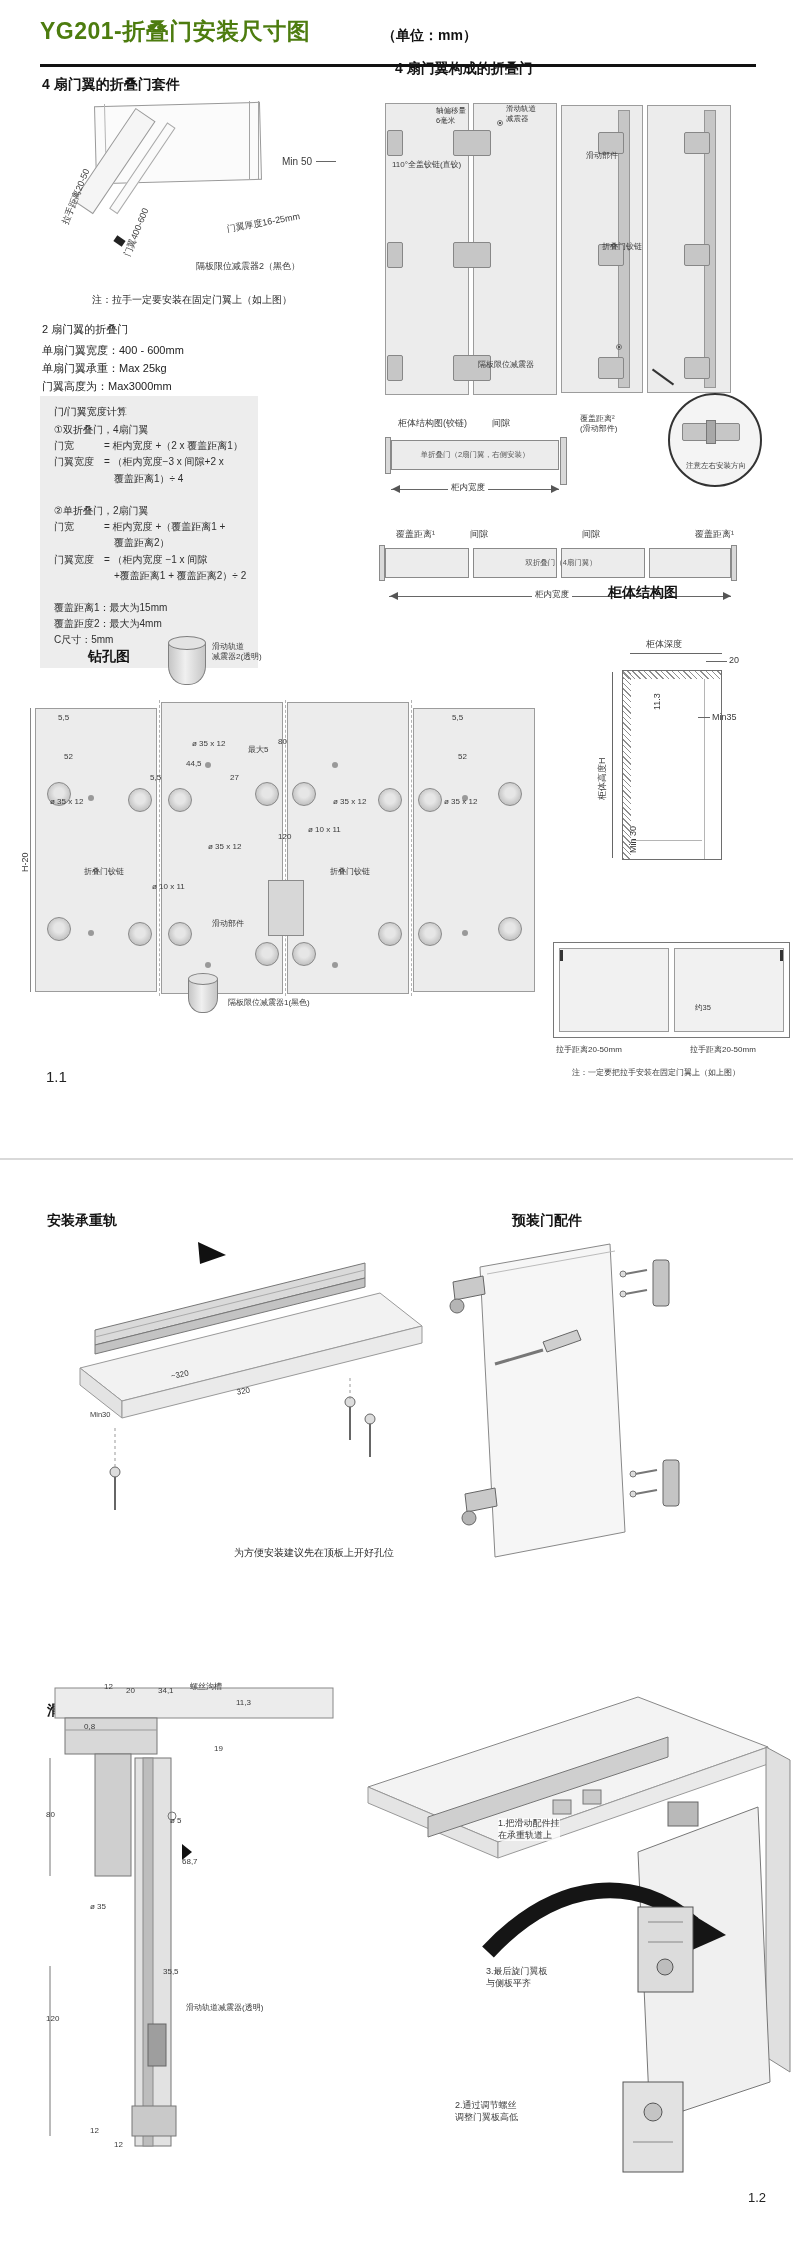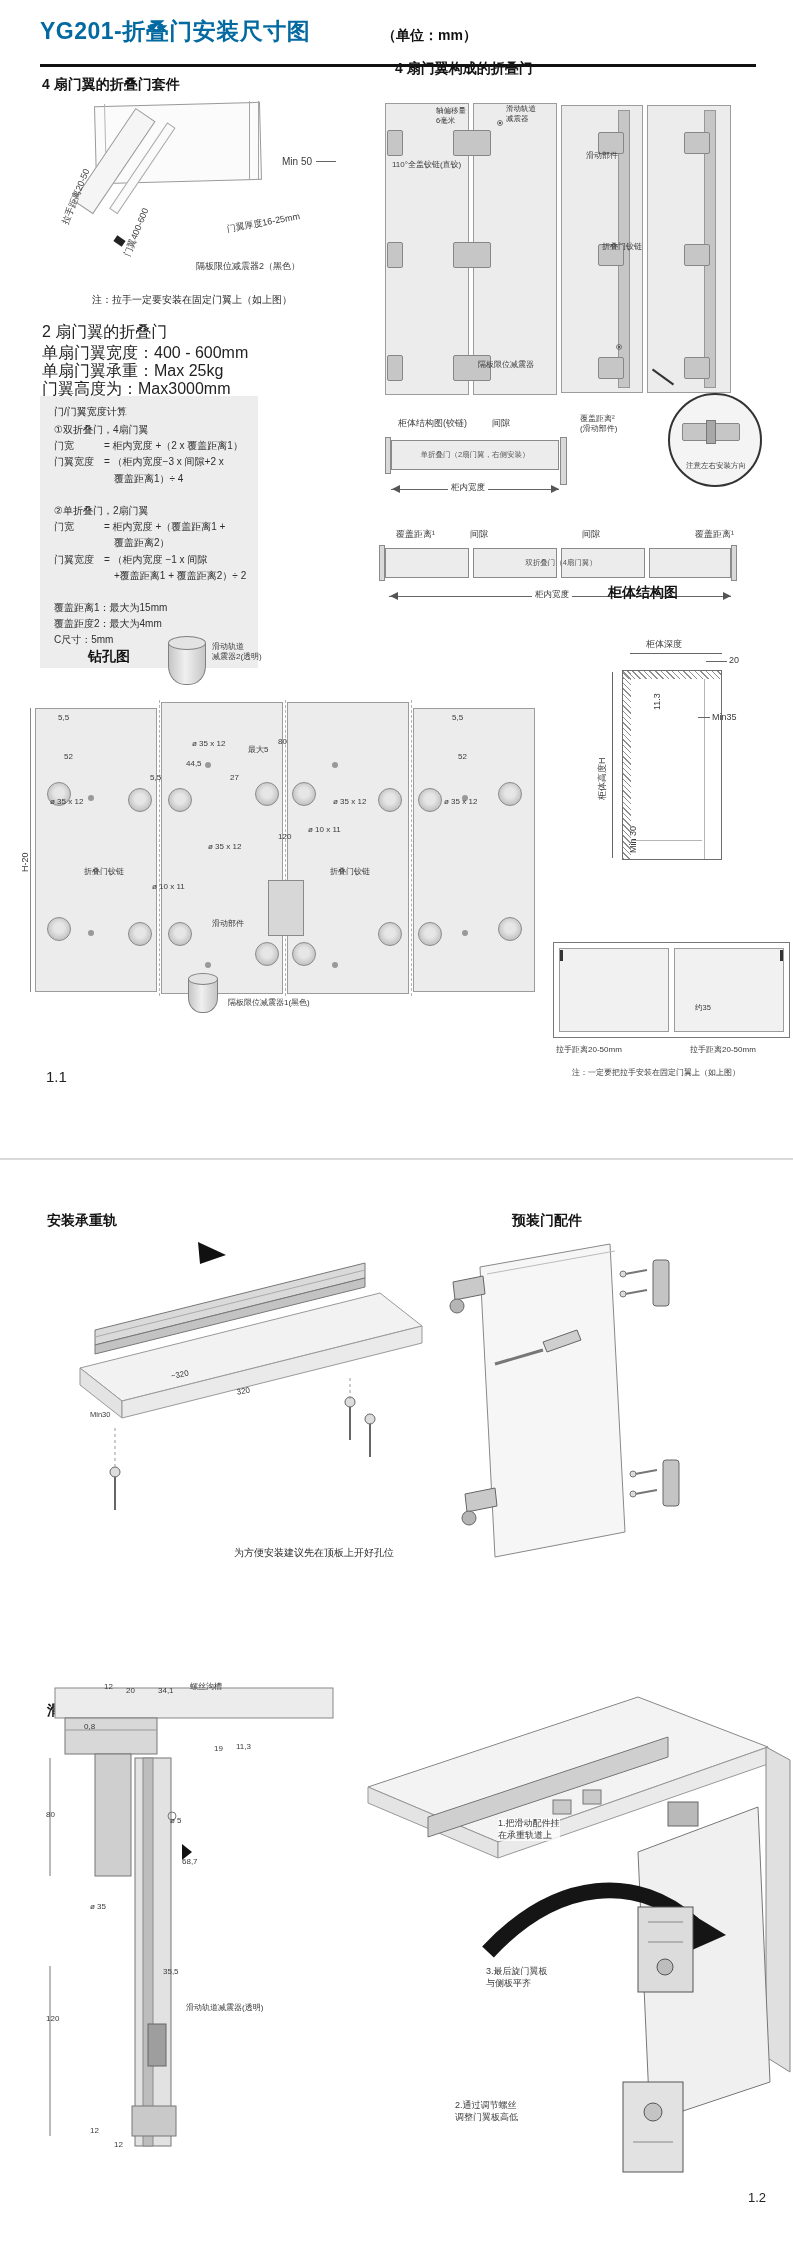--- a/index.html
+++ b/index.html
@@ -1,21 +1,21 @@
 <!DOCTYPE html>
 <html><head>
 <meta charset="utf-8">
 <style>
   *{box-sizing:border-box}
   html,body{margin:0;padding:0}
   body{width:793px;height:2244px;position:relative;background:#fff;
        font-family:"Liberation Sans","DejaVu Sans",sans-serif;color:#222;overflow:hidden}
   .abs{position:absolute}
   .lbl{position:absolute;font-size:8px;line-height:1.3;color:#3a3a3a;white-space:pre-line}
-  .s9{font-size:9px}.s10{font-size:10px}.s12{font-size:16px}.s7{font-size:7.5px}
+  .s9{font-size:9px}.s10{font-size:10px}.s12{font-size:11px}.s7{font-size:7.5px}
   .ctr{text-align:center}.rgt{}
   .head{position:absolute;font-size:14px;font-weight:bold;color:#141414;white-space:nowrap}
   .panel{position:absolute;background:#ececec;border:1px solid #9c9c9c}
   .panel2{position:absolute;background:#f1f1f1;border:1px solid #9c9c9c}
   .hg{position:absolute;background:#c6c6c6;border:1px solid #878787;border-radius:2px}
   .cup{position:absolute;width:24px;height:24px;border-radius:50%;
        background:radial-gradient(circle at 50% 45%,#e6e6e6 30%,#c0c0c0 75%);border:1px solid #8a8a8a}
   .dot{position:absolute;width:6px;height:6px;border-radius:50%;background:#999}
   .line-h{position:absolute;height:1px;background:#666}
   .line-v{position:absolute;width:1px;background:#666}
@@ -29,21 +29,21 @@
   .cyl-body{position:absolute;border:1px solid #808080;border-top:none;border-radius:0 0 45% 45%;
             background:linear-gradient(90deg,#c6c6c6,#f0f0f0 45%,#c6c6c6)}
   .arl{position:absolute;width:0;height:0;border:4px solid transparent;border-left:none;border-right:8px solid #555}
   .arr{position:absolute;width:0;height:0;border:4px solid transparent;border-right:none;border-left:8px solid #555}
   .dimtxt{position:absolute;background:#fff;padding:0 3px;font-size:8.5px;color:#333}
   .note{position:absolute;font-size:10px;color:#2c2c2c;white-space:nowrap}
 </style>
 </head>
 <body>
 
-<div class="abs" style="left:40px;top:16px;font-size:23px;font-weight:bold;color:#0369a1;letter-spacing:.5px">YG201-折叠门安装尺寸图</div>
+<div class="abs" style="left:40px;top:16px;font-size:23px;font-weight:bold;color:#4d7c0f;letter-spacing:.5px">YG201-折叠门安装尺寸图</div>
 <div class="abs" style="left:382px;top:27px;font-size:14px;font-weight:bold;color:#111">（单位：mm）</div>
 <div class="abs" style="left:40px;top:64px;width:716px;height:3px;background:#111"></div>
 
 <div class="head" style="left:42px;top:76px">4 扇门翼的折叠门套件</div>
 
 <div class="abs" style="left:95px;top:104px;width:166px;height:78px;border:1px solid #9a9a9a;background:#fbfbfb;transform:rotate(-1.5deg)"></div>
 <div class="abs" style="left:105px;top:104px;width:1px;height:78px;background:#b5b5b5;transform:rotate(-1.5deg)"></div>
 <div class="abs" style="left:249px;top:101px;width:10px;height:78px;border-left:1px solid #a5a5a5;border-right:1px solid #a5a5a5"></div>
 <div class="abs" style="left:86px;top:182px;width:112px;height:24px;border:1px solid #9a9a9a;background:#f5f5f5;transform:rotate(-56deg);transform-origin:10% 90%"></div>
 <div class="abs" style="left:112px;top:196px;width:104px;height:10px;border:1px solid #aaa;background:#fafafa;transform:rotate(-56deg);transform-origin:10% 90%"></div>
@@ -310,21 +310,21 @@
   <rect x="92" y="440" width="44" height="30" fill="#c9c9c9" stroke="#777"></rect>
   <polygon points="142,178 152,186 142,194" fill="#111"></polygon>
   <circle cx="132" cy="150" r="4" fill="none" stroke="#777"></circle>
   <line x1="10" y1="92" x2="10" y2="210" stroke="#777"></line>
   <line x1="10" y1="300" x2="10" y2="470" stroke="#777"></line>
 </svg>
 <div class="lbl" style="left:104px;top:1682px">12</div>
 <div class="lbl" style="left:126px;top:1686px">20</div>
 <div class="lbl" style="left:158px;top:1686px">34,1</div>
 <div class="lbl" style="left:190px;top:1682px">螺丝沟槽</div>
-<div class="lbl" style="left:236px;top:1742px">11,3</div>
+<div class="lbl" style="left:236px;top:1698px">11,3</div>
 <div class="lbl" style="left:84px;top:1722px">0,8</div>
 <div class="lbl" style="left:214px;top:1744px">19</div>
 <div class="lbl" style="left:46px;top:1810px">80</div>
 <div class="lbl" style="left:170px;top:1816px">ø 5</div>
 <div class="lbl" style="left:182px;top:1857px">68,7</div>
 <div class="lbl" style="left:90px;top:1902px">ø 35</div>
 <div class="lbl" style="left:163px;top:1967px">35,5</div>
 <div class="lbl" style="left:46px;top:2014px">120</div>
 <div class="lbl" style="left:186px;top:2003px">滑动轨道减震器(透明)</div>
 <div class="lbl" style="left:90px;top:2126px">12</div>

